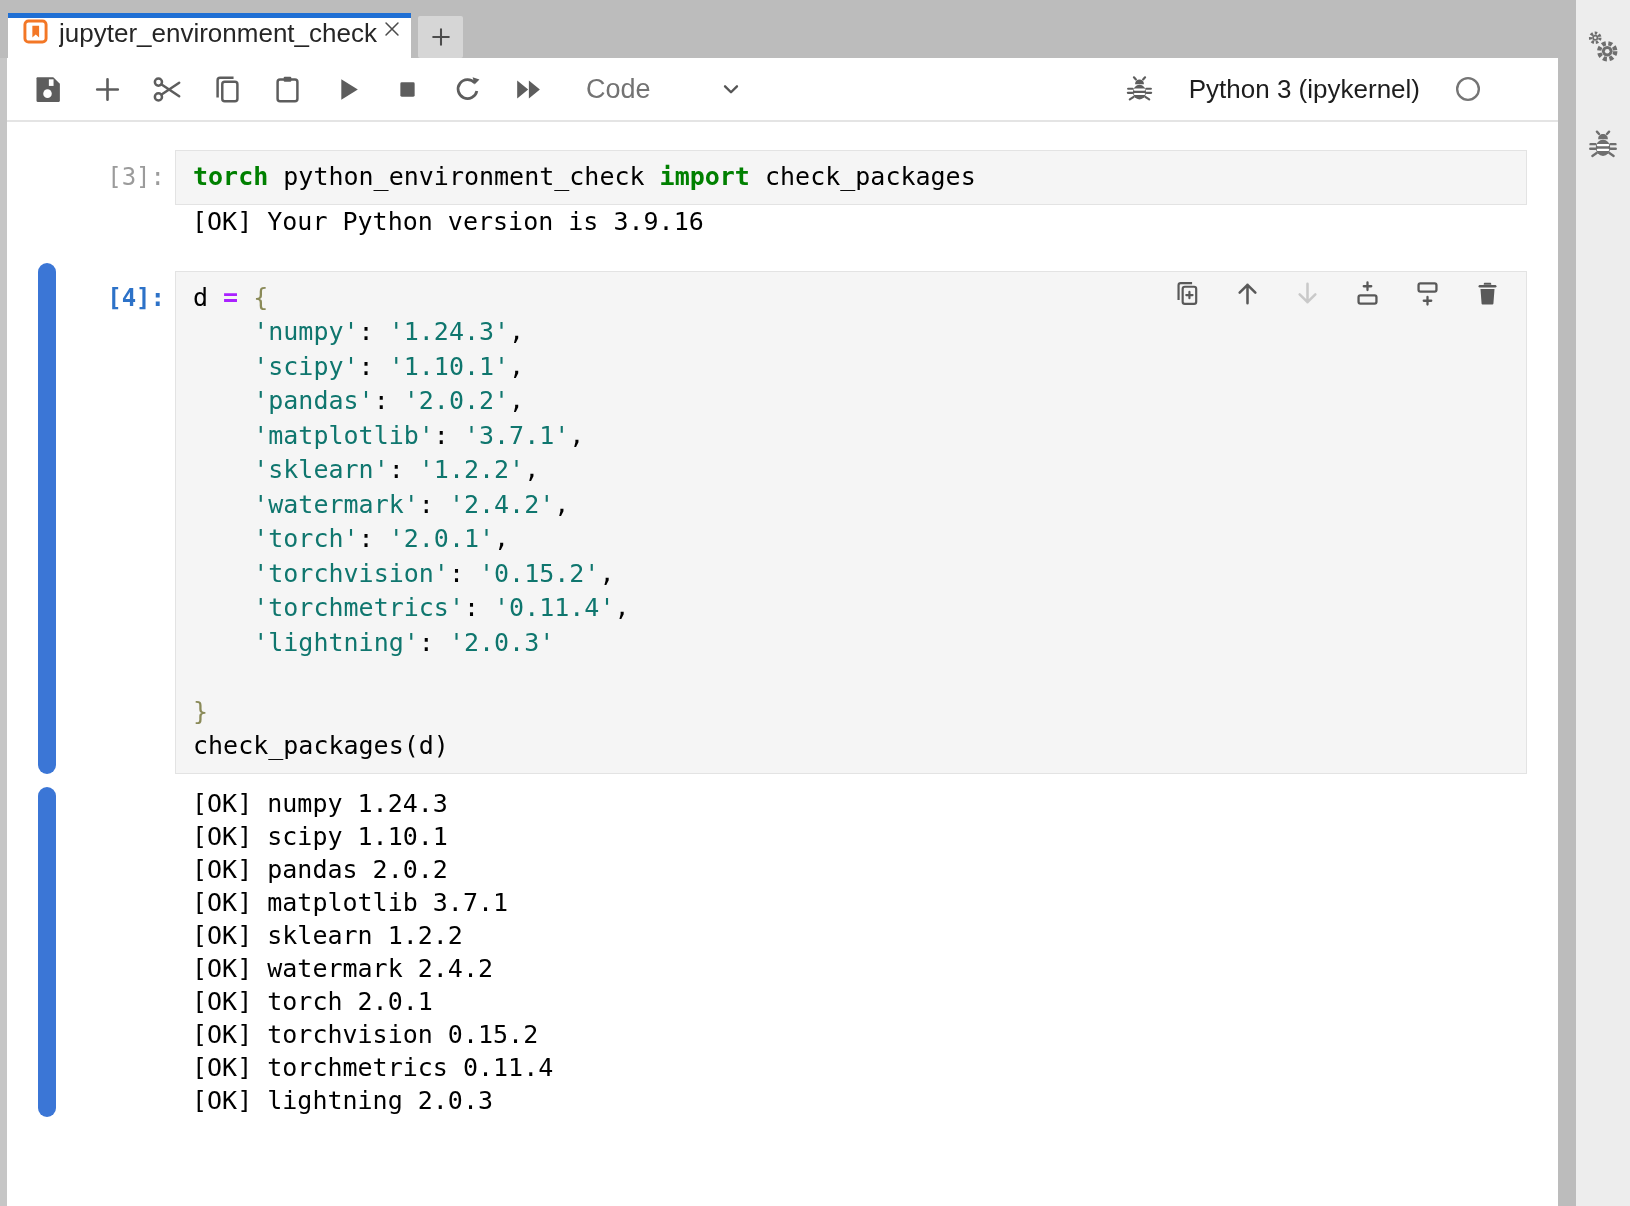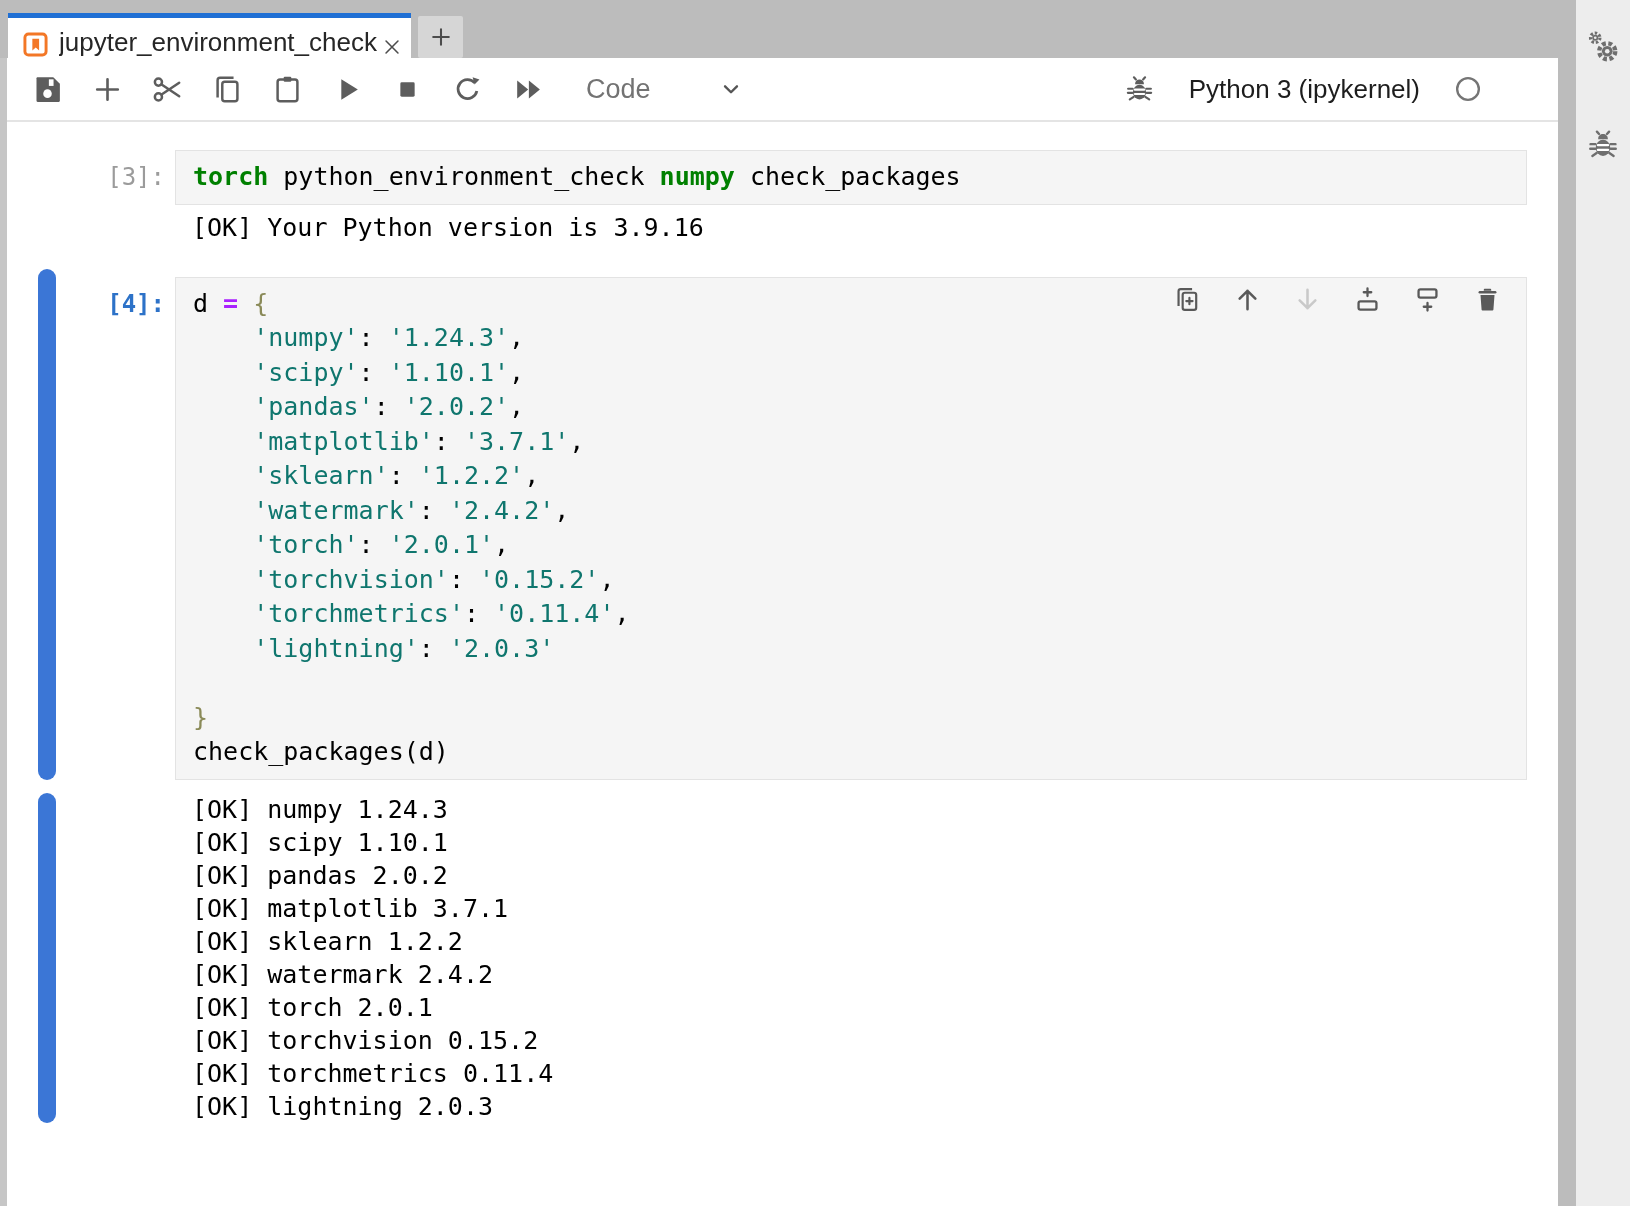--- a/index.html
+++ b/index.html
@@ -3,21 +3,21 @@
 <meta charset="utf-8">
 <style>
   html,body{margin:0;padding:0;background:#9e9e9e;}
   .app{position:relative;width:1630px;height:1206px;background:#ffffff;overflow:hidden;
        font-family:"Liberation Sans",sans-serif;}
   button{background:none;border:0;padding:0;margin:0;cursor:pointer;font:inherit;color:inherit;}
 
   
   .tabbar{position:absolute;left:0;top:0;width:1576px;height:58px;background:#bcbcbc;}
   .tab{position:absolute;left:8px;top:13px;width:403px;height:45px;background:#ffffff;
-       border-top:5px solid #1f6fd4;box-sizing:border-box;display:flex;align-items:flex-end;
+       border-top:5px solid #1f6fd4;box-sizing:border-box;display:flex;align-items:flex-start;
        padding:0 8px 0 14px;}
   .tab-icon{flex:none;display:flex;margin-right:10px;}
   .tab-icon svg{width:27px;height:27px;}
   .tab-title{flex:1;font-size:26px;color:#262626;white-space:nowrap;overflow:hidden;}
   .tab-close{flex:none;display:flex;color:#4c4c4c;margin-left:2px;}
   .tab-close svg{width:22px;height:22px;}
   .newtab{position:absolute;left:418px;top:16px;width:45px;height:42px;background:#d6d6d6;
           display:flex;align-items:center;justify-content:center;color:#4c4c4c;border-radius:2px;}
   .newtab svg{width:26px;height:26px;}
 
@@ -203,24 +203,24 @@
   </div>
 
   <div class="leftstrip"></div>
 
   <div class="content" id="notebook">
       <div class="cellrow" style="margin-top: 28px;">
         <div class="gutter">
           <div class="prompt">[3]:</div>
         </div>
         <div class="inputbox">
-          <div class="code"><div class="code-line"><span class="tok-kw">torch</span><span class="tok-plain"> python_environment_check </span><span class="tok-kw">numpy</span><span class="tok-plain"> check_packages</span></div></div>
+          <div class="code"><div class="code-line"><span class="tok-kw">torch</span><span class="tok-plain"> python_environment_check </span><span class="tok-kw">import</span><span class="tok-plain"> check_packages</span></div></div>
         </div>
       </div>
-      <div class="outputrow" style="margin-top: 6px;">
+      <div class="outputrow" style="">
         <div class="gutter"></div>
         <div class="outputs"><div class="output-line">[OK] Your Python version is 3.9.16</div></div>
       </div>
       <div class="cellrow selected" style="margin-top: 33px;">
         <div class="selbar barin"></div>
         <div class="gutter">
           <div class="prompt">[4]:</div>
         </div>
         <div class="inputbox">
           <div class="celltoolbar">

